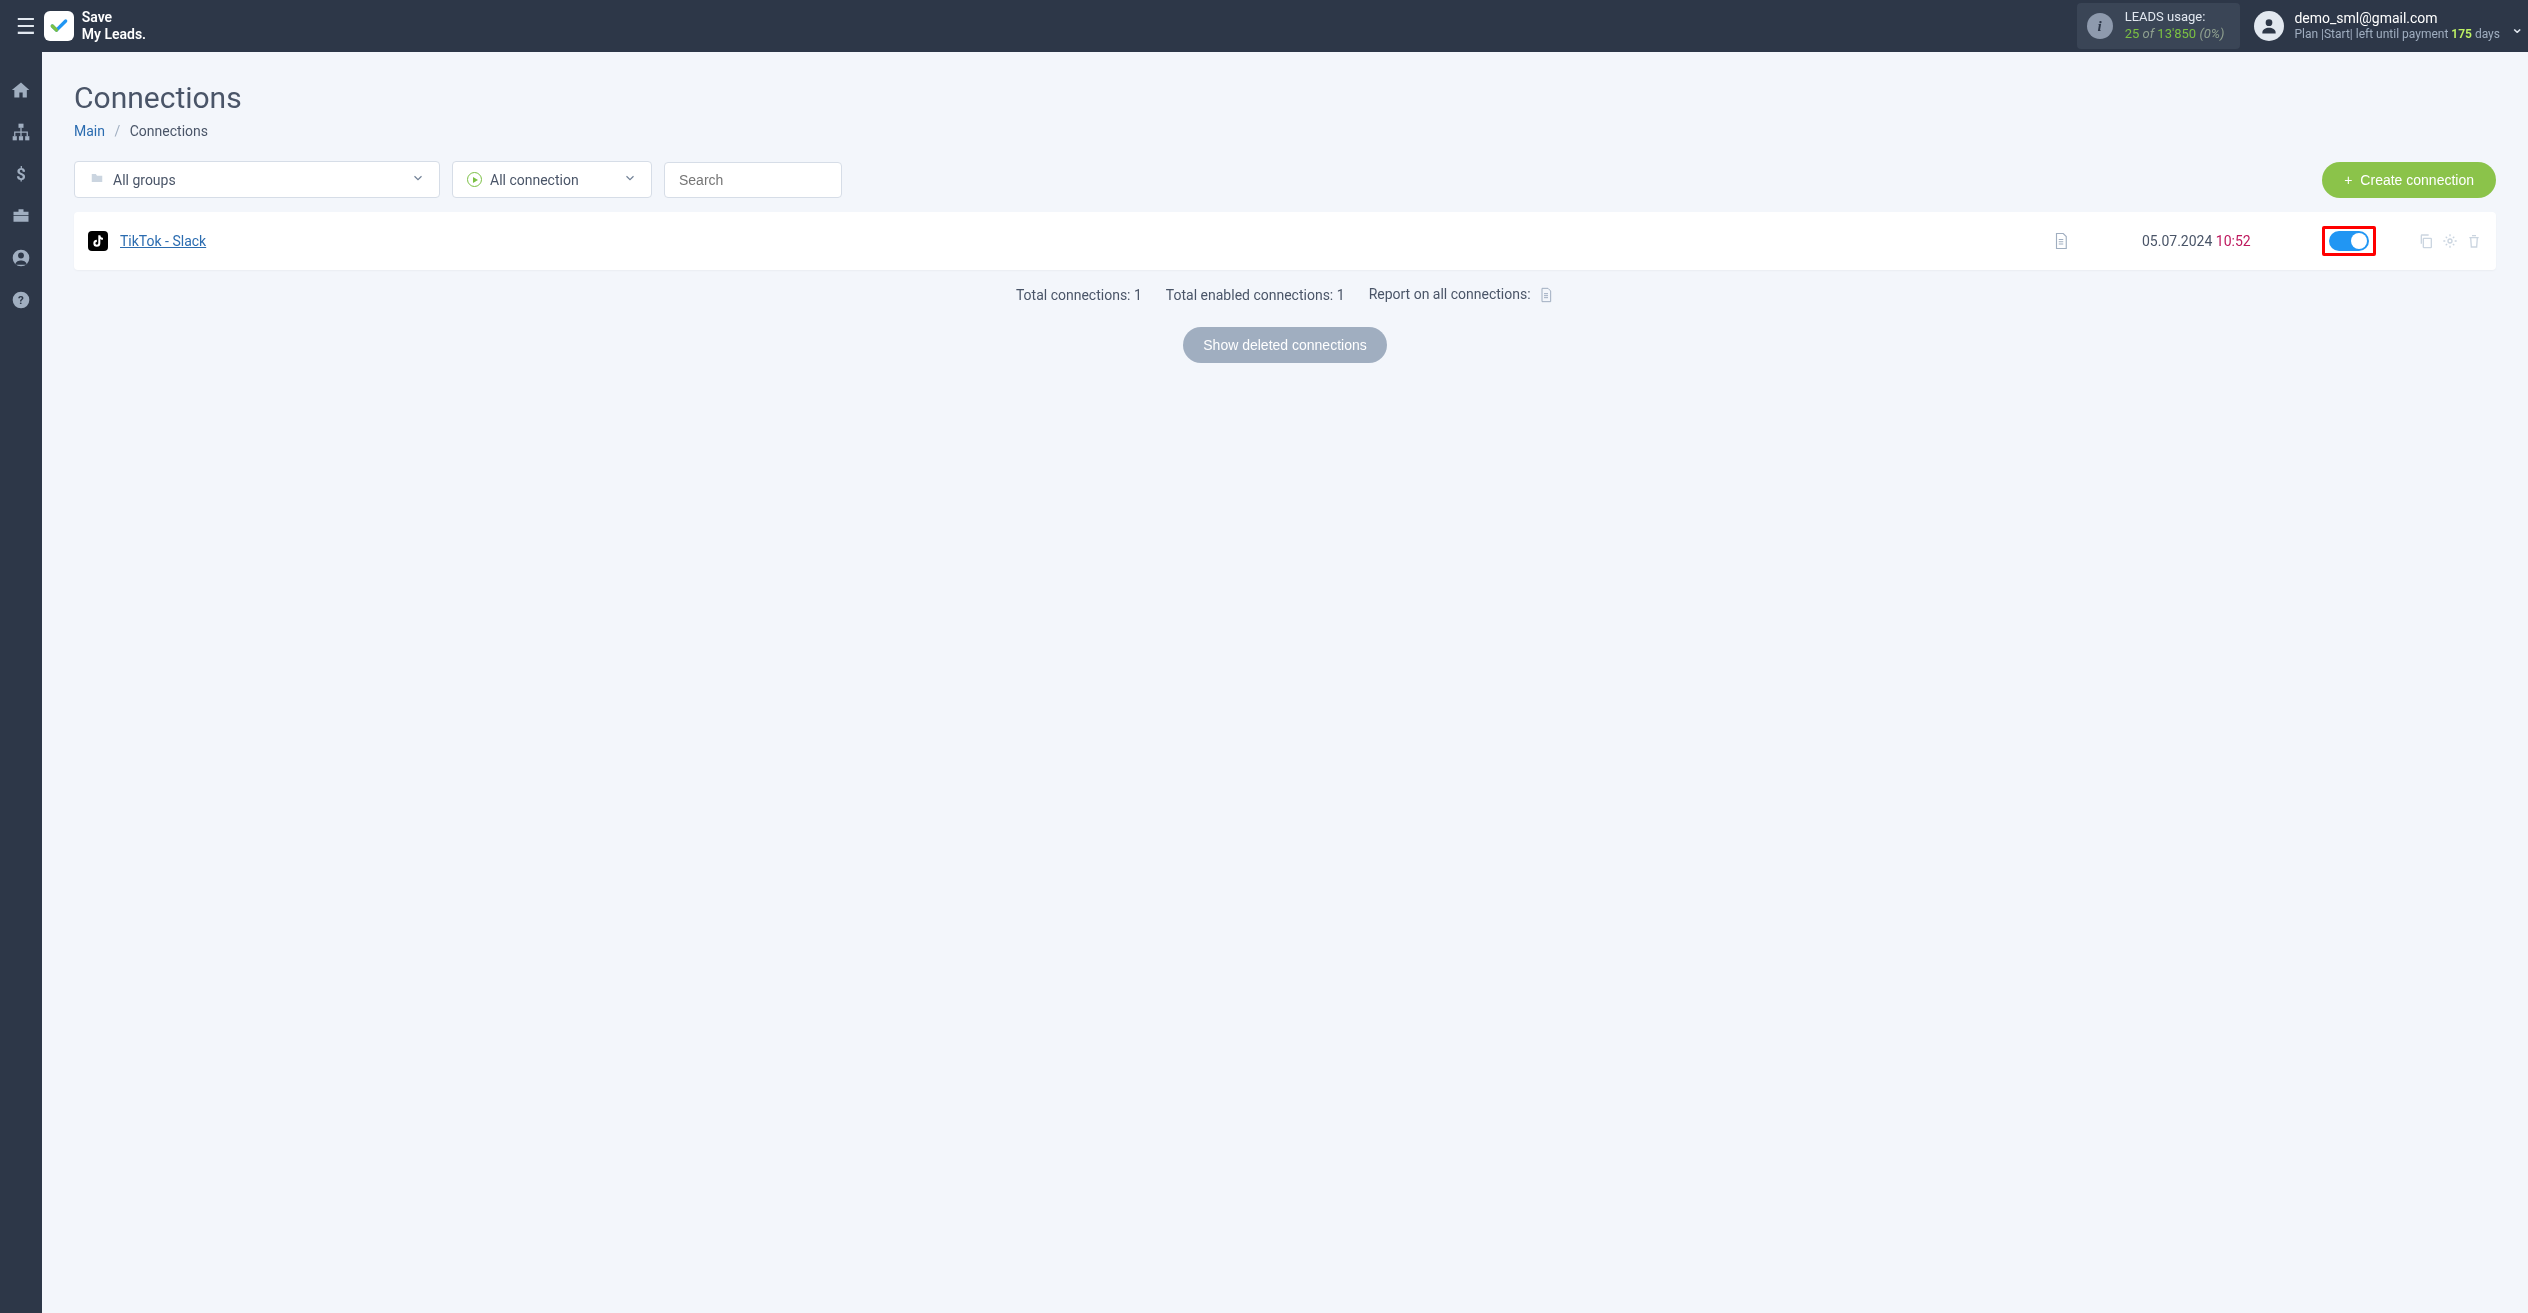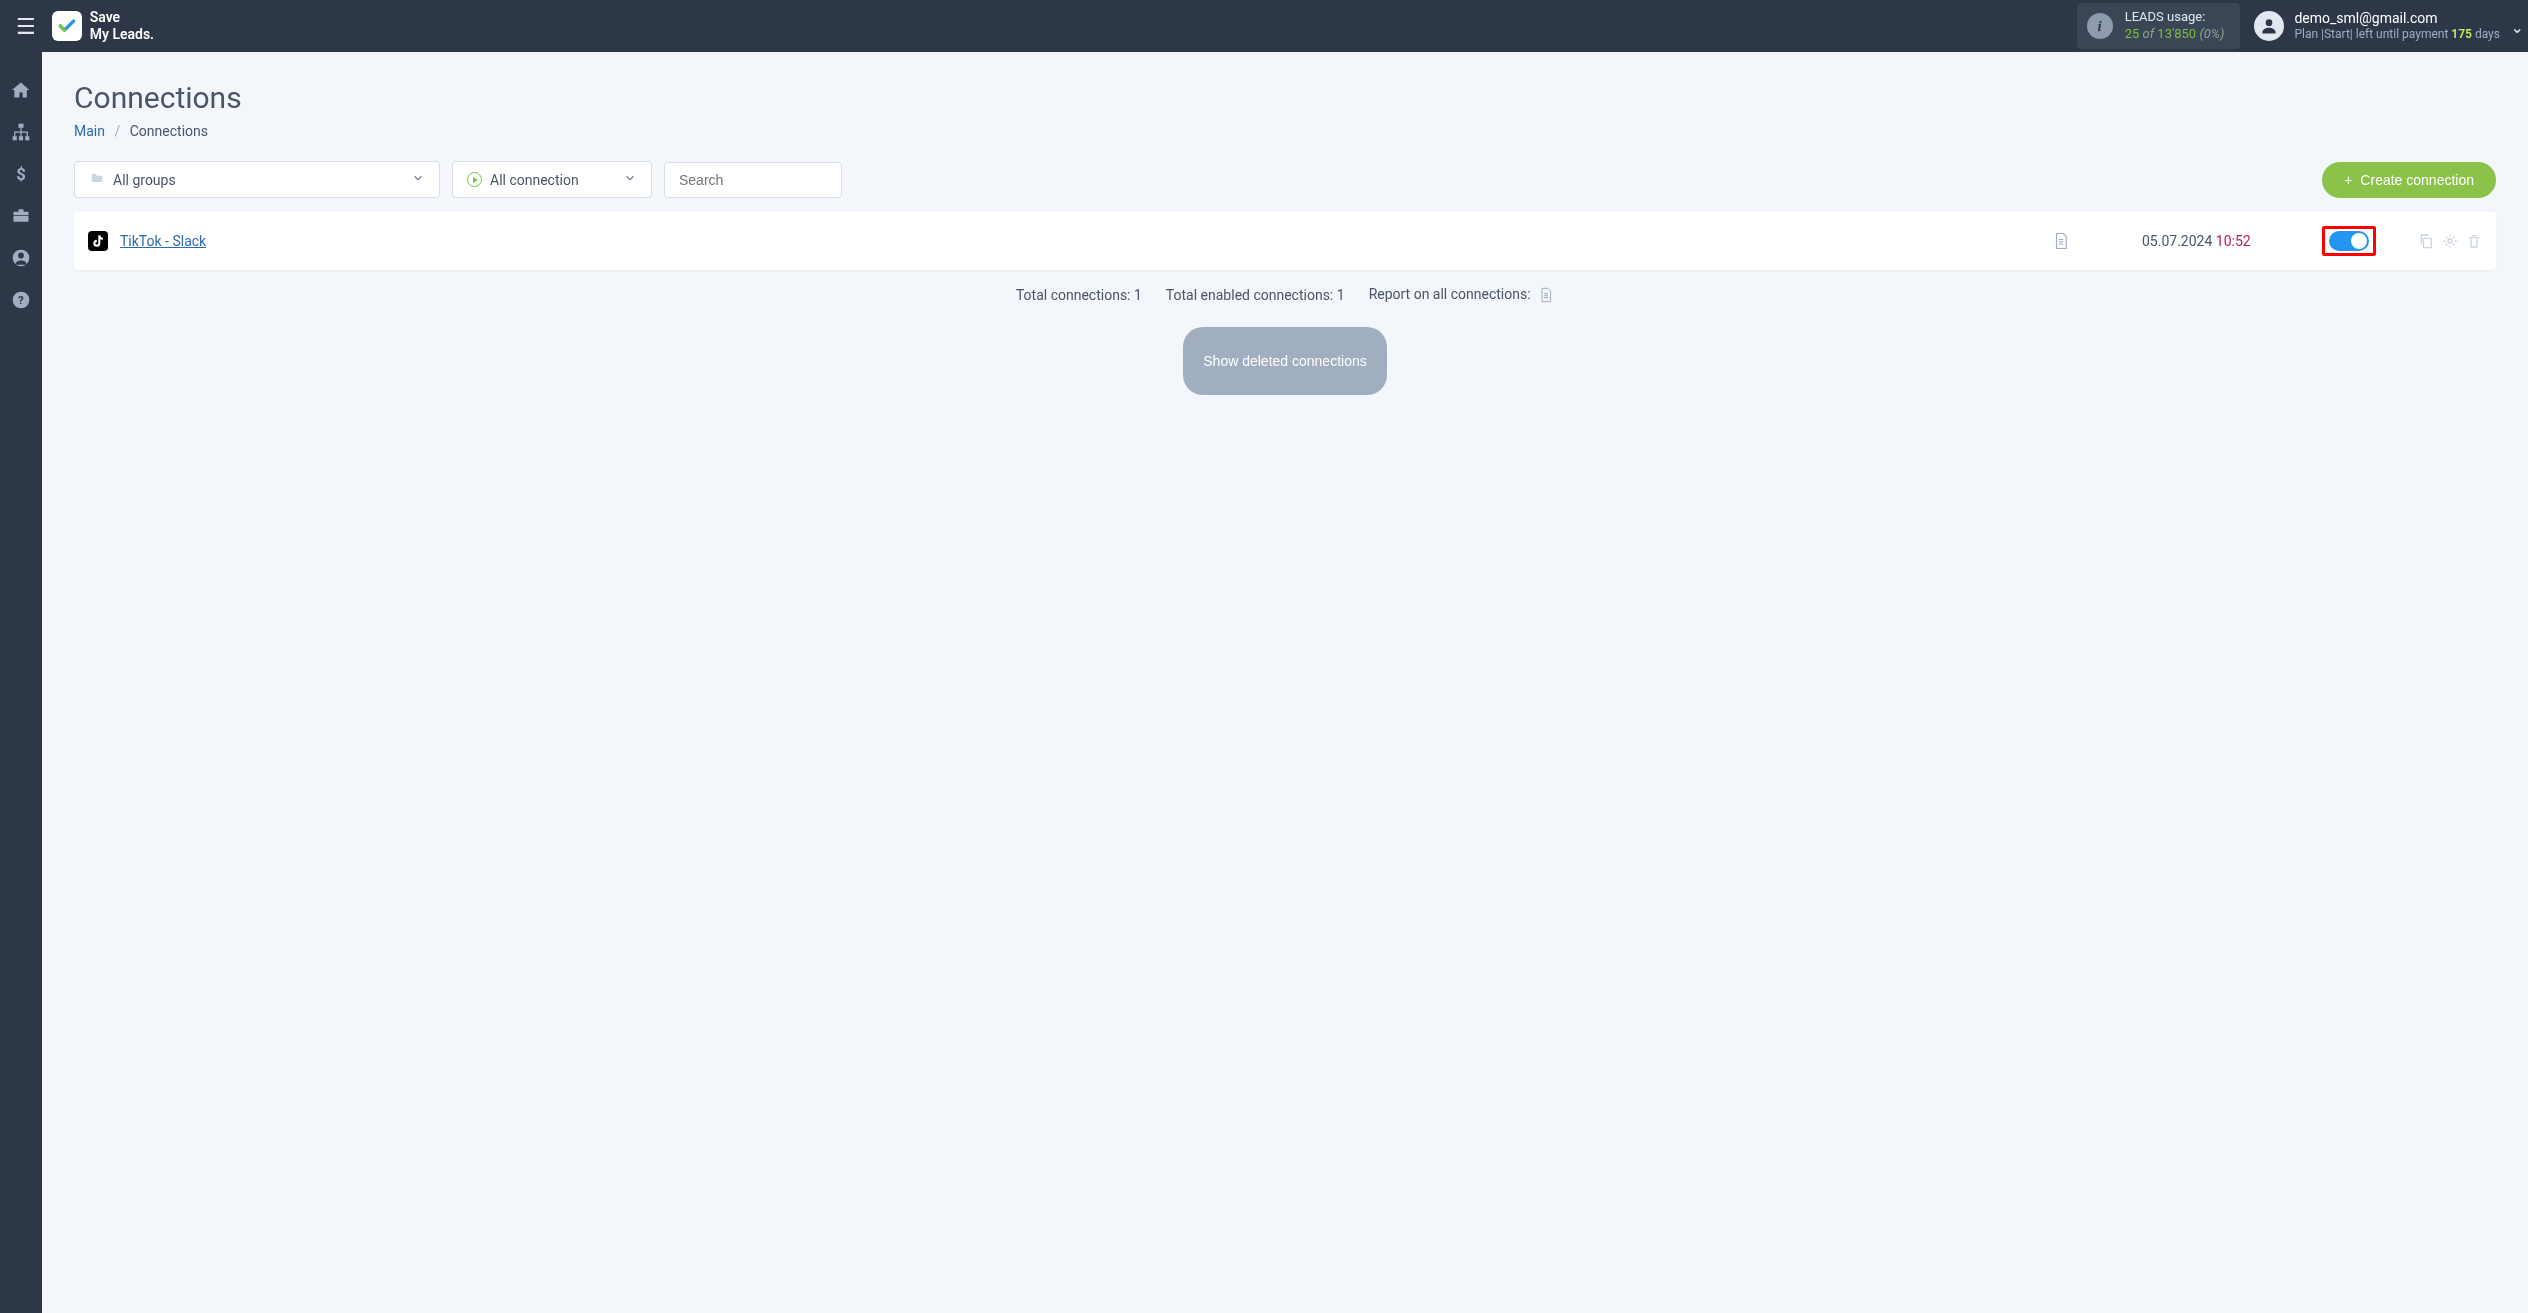--- a/index.html
+++ b/index.html
@@ -26,21 +26,21 @@
     .hamburger {
       color: #e2e8f0;
       font-size: 22px;
       padding: 8px;
       cursor: pointer;
     }
     .logo-box {
       display: flex;
       align-items: center;
       gap: 8px;
-      margin-left: 8px;
+      margin-left: 0;
     }
     .logo-square {
       width: 30px;
       height: 30px;
       background: white;
       border-radius: 6px;
       display: flex;
       align-items: center;
       justify-content: center;
     }
@@ -335,21 +335,21 @@
     }
     .stats-row svg { width: 16px; height: 16px; fill: #a0aec0; vertical-align: middle; margin-left: 4px; }
     
     .show-deleted-btn {
       display: block;
       margin: 0 auto;
       background: #a0aec0;
       color: white;
       border: none;
       border-radius: 20px;
-      padding: 26px 20px;
+      padding: 10px 20px;
       font-size: 14px;
       cursor: pointer;
     }
   </style>
 </head>
 <body>
 
 <div class="top-header">
   <div class="hamburger">☰</div>
   <div class="logo-box">

